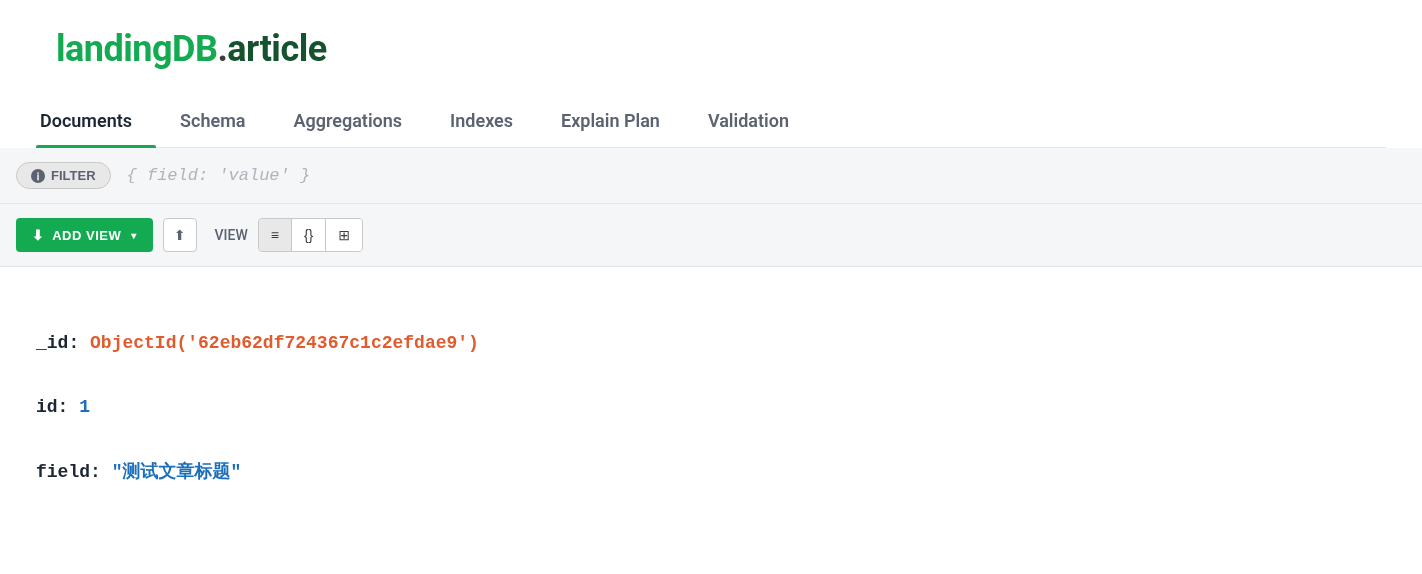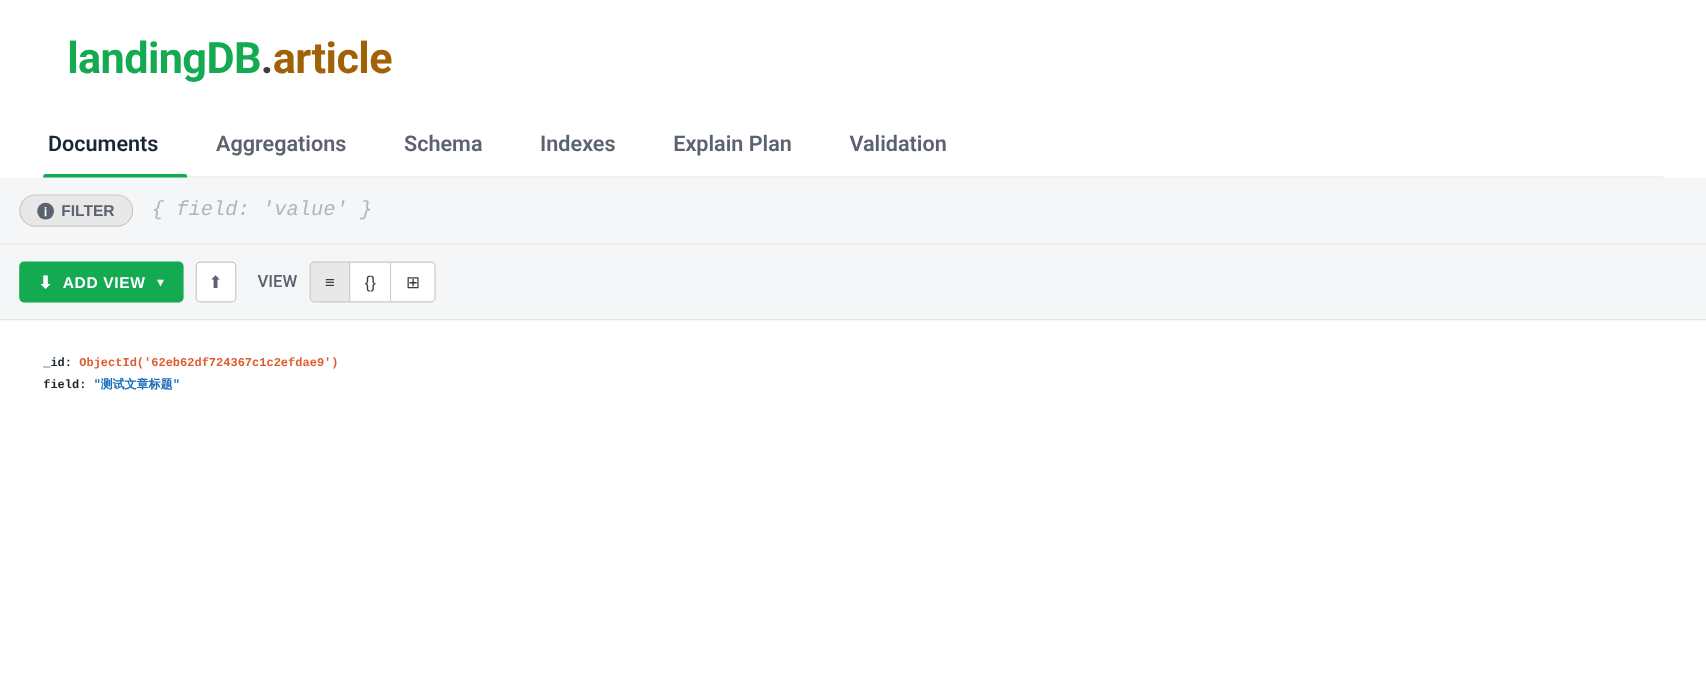--- a/index.html
+++ b/index.html
@@ -26,21 +26,21 @@
       margin-bottom: 28px;
       letter-spacing: -0.5px;
     }
 
     .page-title .db-name {
       color: #13aa52;
       margin-left: 20px;
     }
 
     .page-title .collection-name {
-      color: #a16207;
+      color: #14532d;
     }
 
     .tabs-container {
       display: flex;
       align-items: flex-end;
       border-bottom: 1px solid #e8e8e8;
       gap: 0;
     }
 
     .tab {
@@ -192,23 +192,24 @@
       background: #e8e8e8;
     }
 
     .document-area {
       padding: 28px 36px;
       background: #ffffff;
     }
 
     .document-line {
       font-family: 'Courier New', Courier, monospace;
-      font-size: 10px;
+      font-size: 18px;
       line-height: 1.8;
       font-weight: 600;
+      margin-top: 32px;
     }
 
     .field-key {
       color: #1c2733;
     }
 
     .field-objectid {
       color: #e05c2e;
     }
 
@@ -224,22 +225,22 @@
 <body>
 
 <div class="page-container">
 
   <div class="page-title">
     <span class="db-name">landingDB</span><span>.</span><span class="collection-name">article</span>
   </div>
 
   <div class="tabs-container">
     <div class="tab active">Documents</div>
+    <div class="tab">Schema</div>
     <div class="tab">Aggregations</div>
-    <div class="tab">Schema</div>
     <div class="tab">Indexes</div>
     <div class="tab">Explain Plan</div>
     <div class="tab">Validation</div>
   </div>
 </div>
 
 <div class="filter-bar">
   <button class="filter-button">
     <span class="filter-icon">ℹ</span>
     <span>FILTER</span>
@@ -273,17 +274,22 @@
   </div>
 </div>
 
 <div class="document-area">
   <div class="document-line">
     <span class="field-key">_id:</span>
     <span> </span>
     <span class="field-objectid">ObjectId('62eb62df724367c1c2efdae9')</span>
   </div>
   <div class="document-line">
+    <span class="field-key">id:</span>
+    <span> </span>
+    <span class="field-number">1</span>
+  </div>
+  <div class="document-line">
     <span class="field-key">field:</span>
     <span> </span>
     <span class="field-string">"测试文章标题"</span>
   </div>
 </div>
 
 </body></html>

